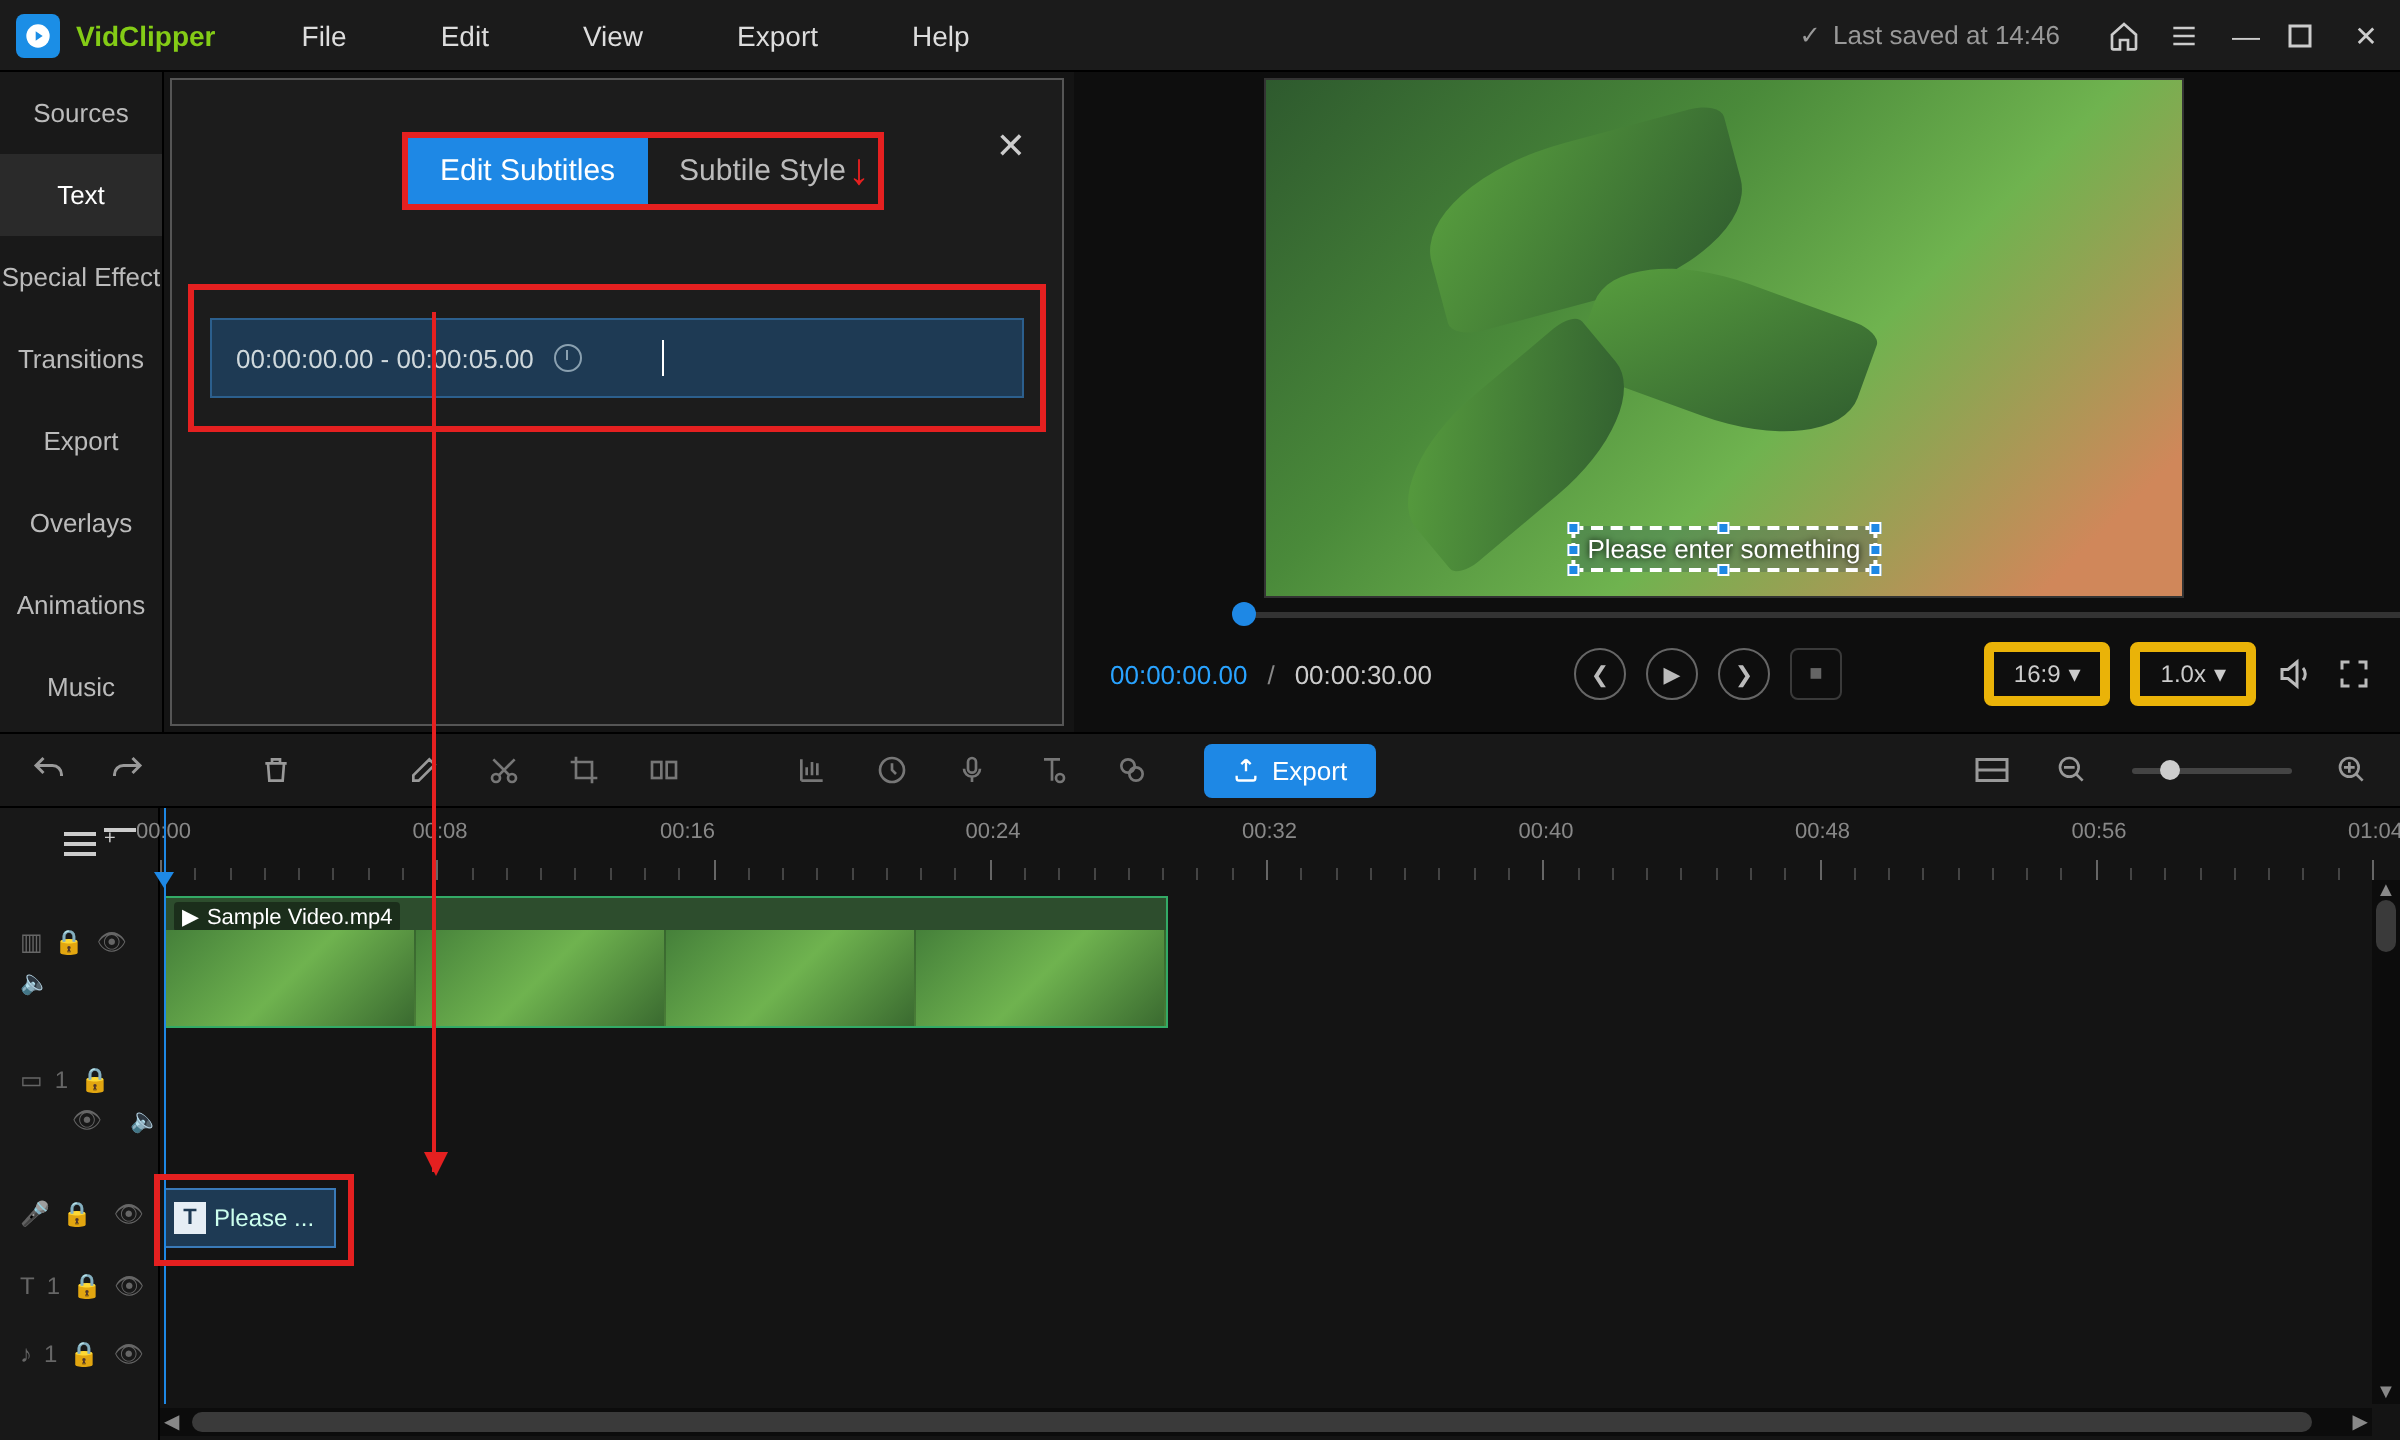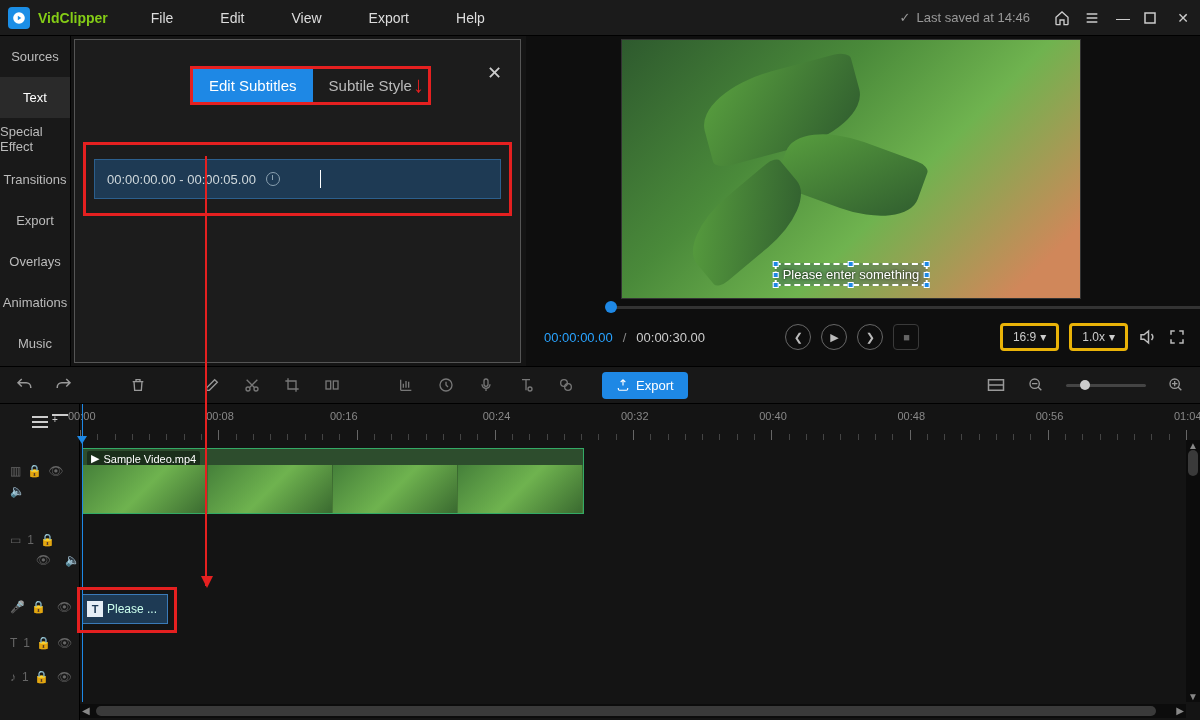--- a/index.html
+++ b/index.html
@@ -11,21 +11,21 @@
   .appname { font-weight: 600; color: #84cc16; margin-right: 22px; }
   .menu { display: flex; gap: 26px; color: #ddd; }
   .menu span { cursor: pointer; padding-left: 21px; }
   .titlebar .spacer { flex: 1; }
   .lastsaved { color: #999; font-size: 13px; margin-right: 24px; display: flex; align-items: center; gap: 6px; }
   .win-ctrls { display: flex; gap: 12px; align-items: center; color: #ccc; }
   .win-ctrls span { width: 18px; text-align: center; cursor: pointer; }
 
   
   .workspace { display: flex; height: 330px; }
-  .sidebar { width: 71px; background: #191919; border-right: 1px solid #000; }
+  .sidebar { width: 82px; background: #191919; border-right: 1px solid #000; }
   .sidebar div { height: 41px; display: flex; align-items: center; justify-content: center; color: #bbb; font-size: 13px; cursor: pointer; }
   .sidebar div.sel { background: #2a2a2a; color: #fff; }
 
   .left-panel { width: 455px; position: relative; background: #141414; }
   .add-subtitles { position: absolute; top: 94px; left: 20px; background: #3d3d3d; color: #eee; font-size: 13px; padding: 6px 14px; border-radius: 14px; display: flex; align-items: center; gap: 6px; cursor: pointer; }
 
   .subtitle-dialog { position: absolute; top: 3px; left: 3px; width: 447px; height: 324px; background: #1c1c1c; border: 1px solid #555; }
   .dlg-top { height: 66px; position: relative; }
   .dlg-tabs { position: absolute; top: 26px; left: 115px; display: flex; border: 3px solid #e52020; }
   .dlg-tabs button { border: none; color: #bbb; background: transparent; font-size: 15px; padding: 8px 16px; cursor: pointer; }
@@ -58,21 +58,21 @@
   .preview-slider { margin-left: 2px; height: 16px; display: flex; align-items: center; }
   .preview-slider .track { margin-left:2px; flex:1; height:3px; background:#333; position:relative; }
   .preview-slider .thumb { position:absolute; left:-5px; top:-5px; width:12px;height:12px;border-radius:50%;background:#1e88e5; }
 
   .preview-controls { height: 44px; display: flex; align-items: center; padding: 0 12px; gap: 10px; font-size: 13px; }
   .time-cur{ color:#29a3ff; margin-left:6px;}
   .time-sep{ color:#888;}
   .time-tot{ color:#ccc;}
   .preview-controls .spacer{flex:1;}
   .pctrl{ width:26px;height:26px;border:1.5px solid #666;border-radius:50%;display:flex;align-items:center;justify-content:center;color:#bbb;cursor:pointer;font-size:11px;}
-  .aspect-box,.speed-box{ border:3px solid #eab308;border-radius:4px;padding:4px 10px;font-size:12px;color:#ccc;display:flex;align-items:center;gap:4px;cursor:pointer;}
+  .aspect-box,.speed-box{ border:5px solid #eab308;border-radius:4px;padding:4px 10px;font-size:12px;color:#ccc;display:flex;align-items:center;gap:4px;cursor:pointer;}
   .icon-btn{ width:20px;color:#bbb;cursor:pointer;text-align:center;}
 
   
   .toolbar { height: 38px; border-top:1px solid #000; border-bottom:1px solid #000; background:#181818; display:flex;align-items:center;padding:0 14px;gap:20px;}
   .toolbar .tool{ width:20px;height:20px;color:#888;display:flex;align-items:center;justify-content:center;cursor:pointer;}
   .toolbar .sep{flex:0 0 14px;}
   .export-btn{ margin-left:6px; background:#1e88e5;color:#fff;border:none;border-radius:4px;padding:6px 14px;font-size:13px;display:flex;align-items:center;gap:6px;cursor:pointer;}
   .toolbar .spacer{flex:1;}
   .zoom-slider{ width:80px;height:3px;background:#444;position:relative;border-radius:2px;}
   .zoom-slider .zt{position:absolute;top:-4px;left:14px;width:10px;height:10px;border-radius:50%;background:#ccc;}

